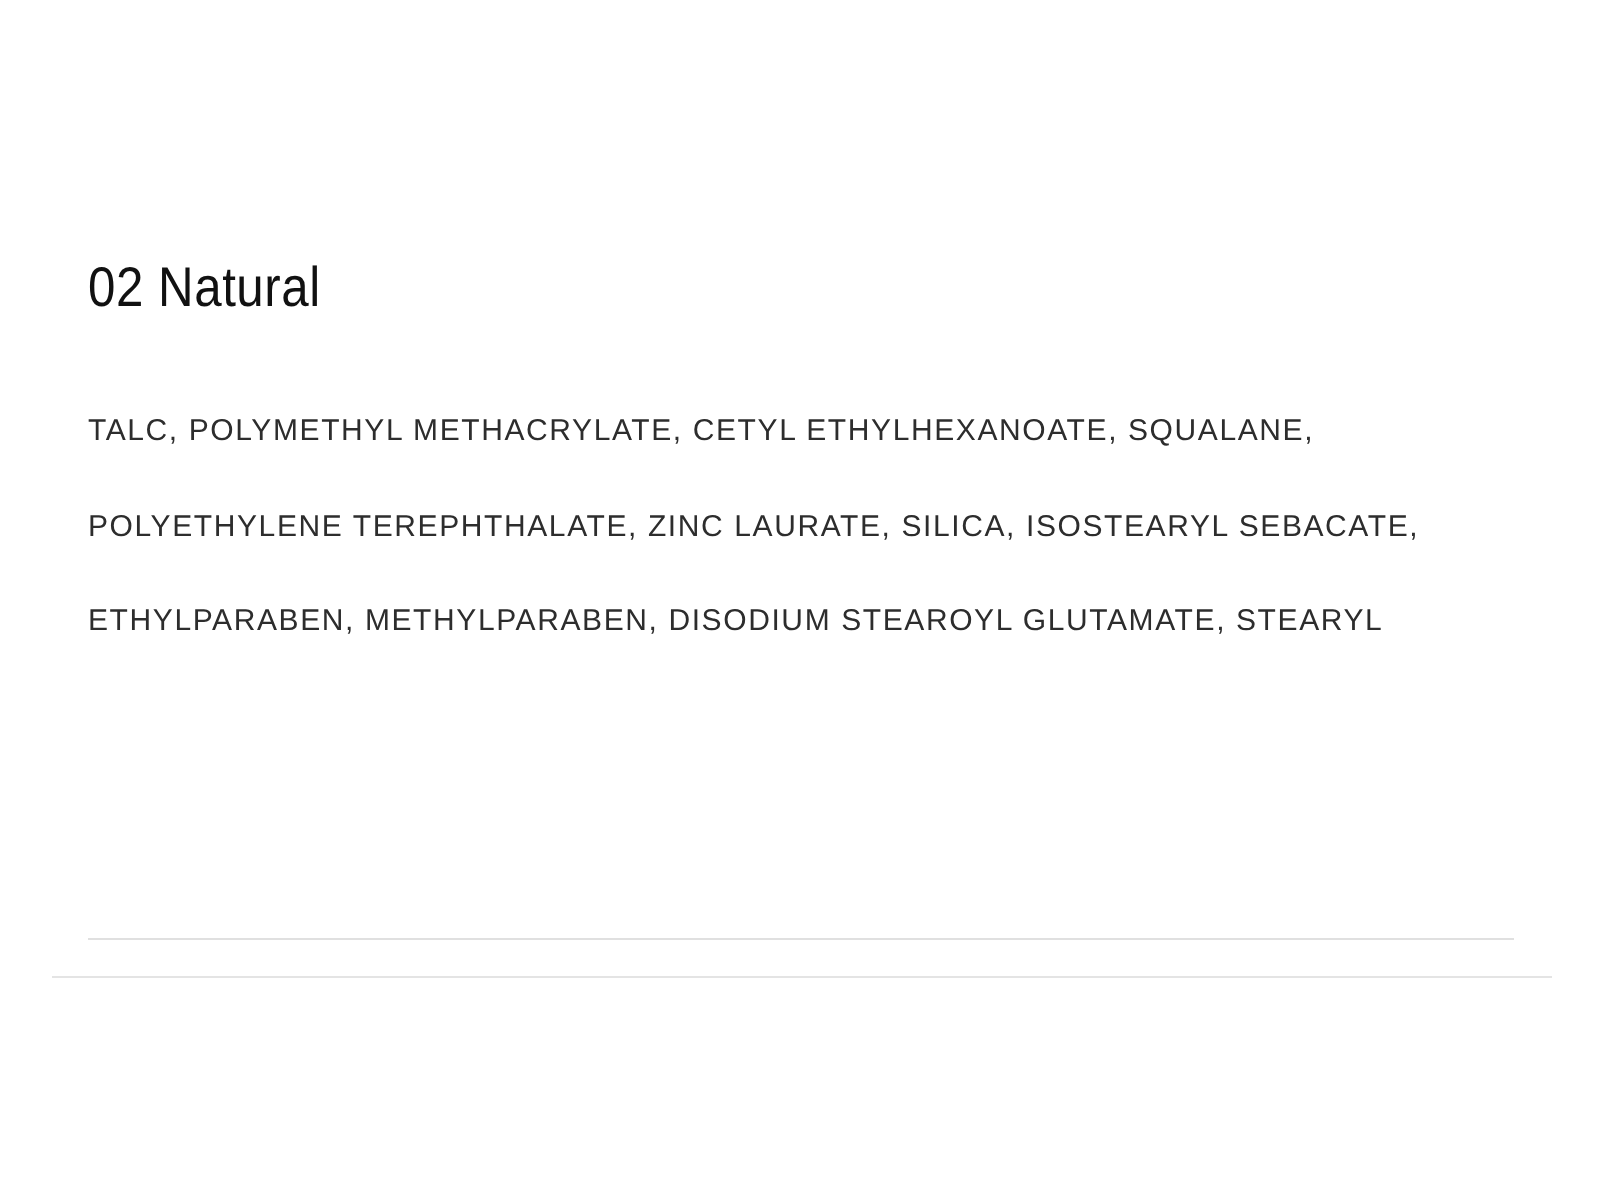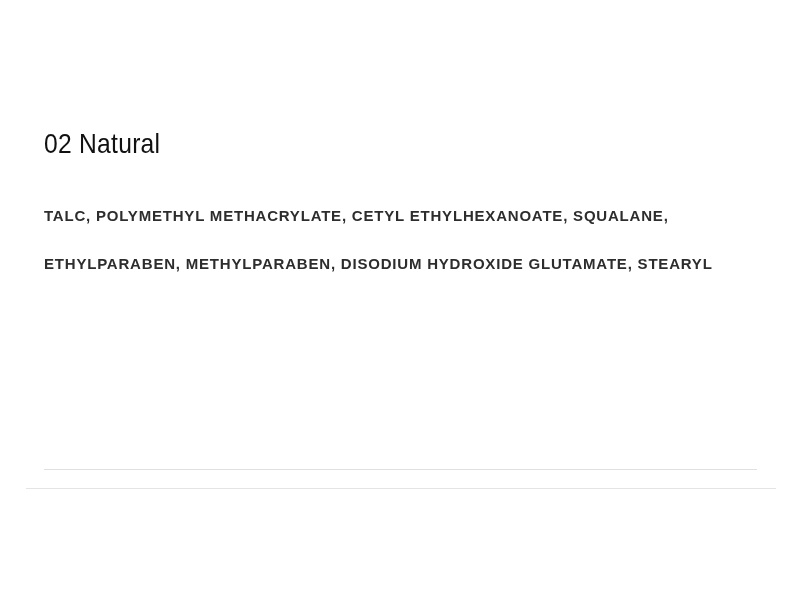--- a/index.html
+++ b/index.html
@@ -29,21 +29,21 @@
   }
   .ingredients {
     position: absolute;
     left: 44px;
     top: 192px;
     width: 730px;
     font-size: 15px;
     line-height: 47.5px;
     letter-spacing: 0.8px;
     color: #2d2d2d;
-    font-weight: 700;
+    font-weight: 400;
   }
   .ingredients .line {
     white-space: nowrap;
   }
   .divider {
     position: absolute;
     height: 1px;
   }
   .divider-inner {
     left: 44px;
@@ -58,18 +58,19 @@
     background: #e4e4e4;
   }
 </style>
 </head>
 <body>
 
 <div class="shade-title">02 Natural</div>
 
 <div class="ingredients">
   <div class="line">TALC, POLYMETHYL METHACRYLATE, CETYL ETHYLHEXANOATE, SQUALANE,</div>
-  <div class="line">ETHYLPARABEN, METHYLPARABEN, DISODIUM HYDROXIDE GLUTAMATE, STEARYL</div>
+  <div class="line">POLYETHYLENE TEREPHTHALATE, ZINC LAURATE, SILICA, ISOSTEARYL SEBACATE,</div>
+  <div class="line">ETHYLPARABEN, METHYLPARABEN, DISODIUM STEAROYL GLUTAMATE, STEARYL</div>
 </div>
 
 <div class="divider divider-inner"></div>
 
 <div class="divider divider-outer"></div>
 
 </body></html>

